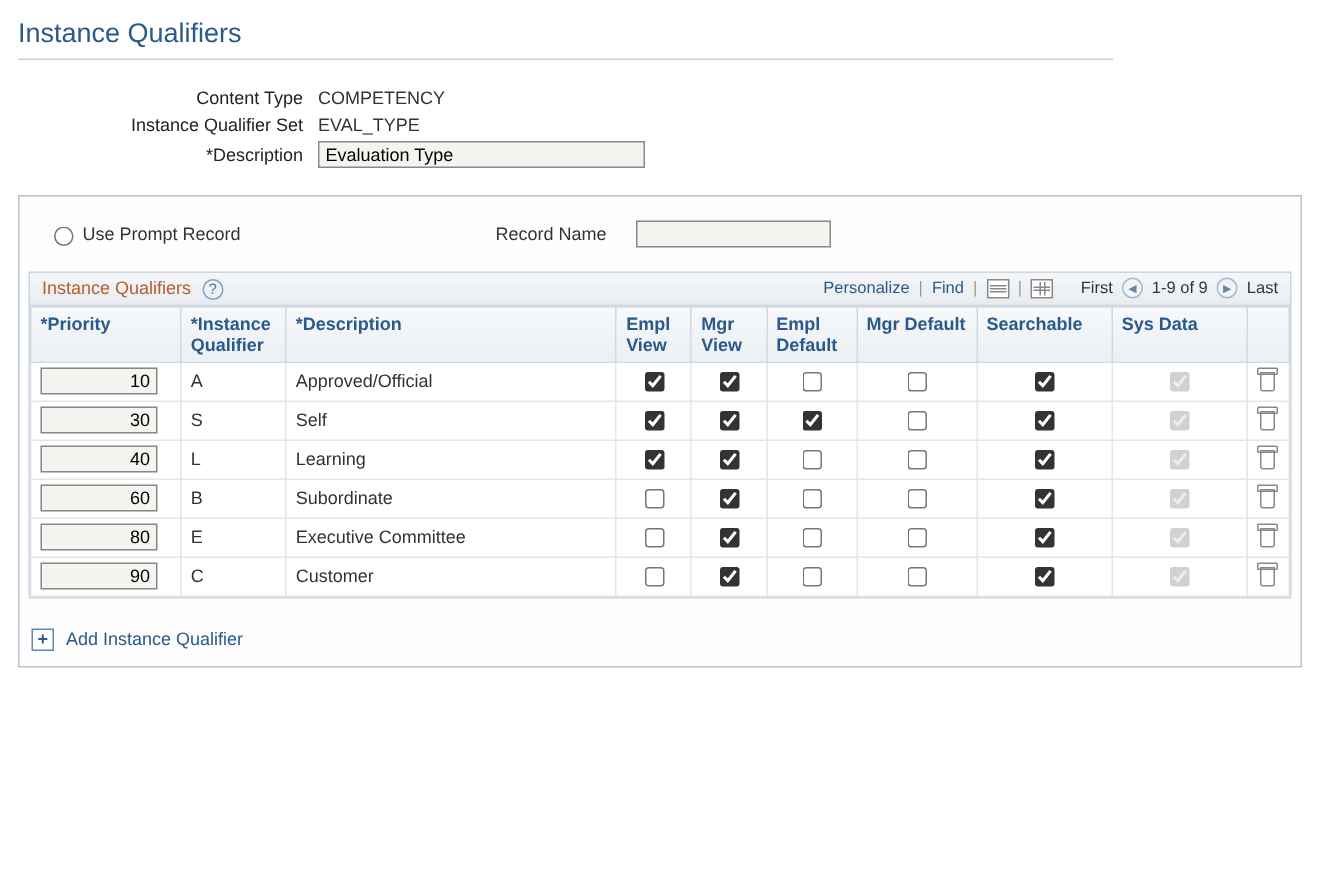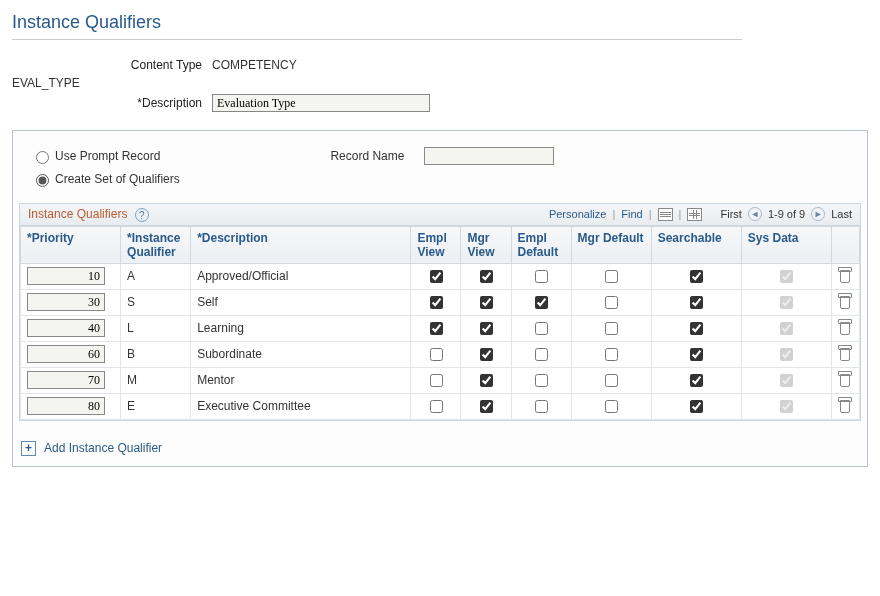--- a/index.html
+++ b/index.html
@@ -35,21 +35,21 @@
     padding-right: 10px;
     color: #222;
   }
   .req::before { content: "*"; }
   .form-value { color: #333; }
   input[type="text"] {
     border: 1px solid #888;
     background: #f4f4f0;
     height: 18px;
     padding: 1px 4px;
-    font-family: Liberation Serif, serif;
+    font-family: Liberation Sans, sans-serif;
     font-size: 12px;
   }
   .desc-input { width: 218px; }
   .section-box {
     border: 1px solid #b8c4d0;
     margin-top: 18px;
     background: #fdfdfd;
   }
   .section-header {
     background: linear-gradient(#f4f6f8,#e8ecf0);
@@ -172,39 +172,36 @@
 <body>
 
 <h1 class="page-title">Instance Qualifiers</h1>
 <hr class="title-rule">
 
 <div class="form-row">
   <div class="form-label">Content Type</div>
   <div class="form-value">COMPETENCY</div>
 </div>
 <div class="form-row">
+  <div class="form-label">Instance Qualifier Set</div>
   <div class="form-value">EVAL_TYPE</div>
 </div>
 <div class="form-row">
   <div class="form-label req">Description</div>
   <input type="text" class="desc-input" value="Evaluation Type" style="">
 </div>
 
 <div class="section-box">
 
   <div class="opts">
     <div class="opt-row">
       <input type="radio" name="pd" style="">
       <span>Use Prompt Record</span>
       <span class="record-name-label">Record Name</span>
       <input type="text" class="record-input" value="" style="">
-    </div>
-    <div class="opt-row">
-      <input type="radio" name="pd" checked="" style="">
-      <span>Create Set of Qualifiers</span>
     </div>
   </div>
 
   <div class="inner-box">
     <div class="inner-header">
       <div>
         <span class="inner-title">Instance Qualifiers</span>
         <span class="help-icon">?</span>
       </div>
       <div class="toolbar">
@@ -294,35 +291,35 @@
             <td>Subordinate</td>
             <td class="col-center"><input type="checkbox" style=""></td>
             <td class="col-center"><input type="checkbox" checked="" style=""></td>
             <td class="col-center"><input type="checkbox" style=""></td>
             <td class="col-center"><input type="checkbox" style=""></td>
             <td class="col-center"><input type="checkbox" checked="" style=""></td>
             <td class="col-center"><input type="checkbox" class="cb-disabled" disabled="" checked="" style=""></td>
             <td class="col-center"><span class="trash-icon"></span></td>
           </tr>
           <tr>
-            <td><input class="priority-input" type="text" value="70" style=""></td>
-            <td>M</td>
-            <td>Mentor</td>
-            <td class="col-center"><input type="checkbox" style=""></td>
-            <td class="col-center"><input type="checkbox" checked="" style=""></td>
-            <td class="col-center"><input type="checkbox" style=""></td>
-            <td class="col-center"><input type="checkbox" style=""></td>
-            <td class="col-center"><input type="checkbox" checked="" style=""></td>
-            <td class="col-center"><input type="checkbox" class="cb-disabled" disabled="" checked="" style=""></td>
-            <td class="col-center"><span class="trash-icon"></span></td>
-          </tr>
-          <tr>
             <td><input class="priority-input" type="text" value="80" style=""></td>
             <td>E</td>
             <td>Executive Committee</td>
+            <td class="col-center"><input type="checkbox" style=""></td>
+            <td class="col-center"><input type="checkbox" checked="" style=""></td>
+            <td class="col-center"><input type="checkbox" style=""></td>
+            <td class="col-center"><input type="checkbox" style=""></td>
+            <td class="col-center"><input type="checkbox" checked="" style=""></td>
+            <td class="col-center"><input type="checkbox" class="cb-disabled" disabled="" checked="" style=""></td>
+            <td class="col-center"><span class="trash-icon"></span></td>
+          </tr>
+          <tr>
+            <td><input class="priority-input" type="text" value="90" style=""></td>
+            <td>C</td>
+            <td>Customer</td>
             <td class="col-center"><input type="checkbox" style=""></td>
             <td class="col-center"><input type="checkbox" checked="" style=""></td>
             <td class="col-center"><input type="checkbox" style=""></td>
             <td class="col-center"><input type="checkbox" style=""></td>
             <td class="col-center"><input type="checkbox" checked="" style=""></td>
             <td class="col-center"><input type="checkbox" class="cb-disabled" disabled="" checked="" style=""></td>
             <td class="col-center"><span class="trash-icon"></span></td>
           </tr>
         </tbody>
     </table>

